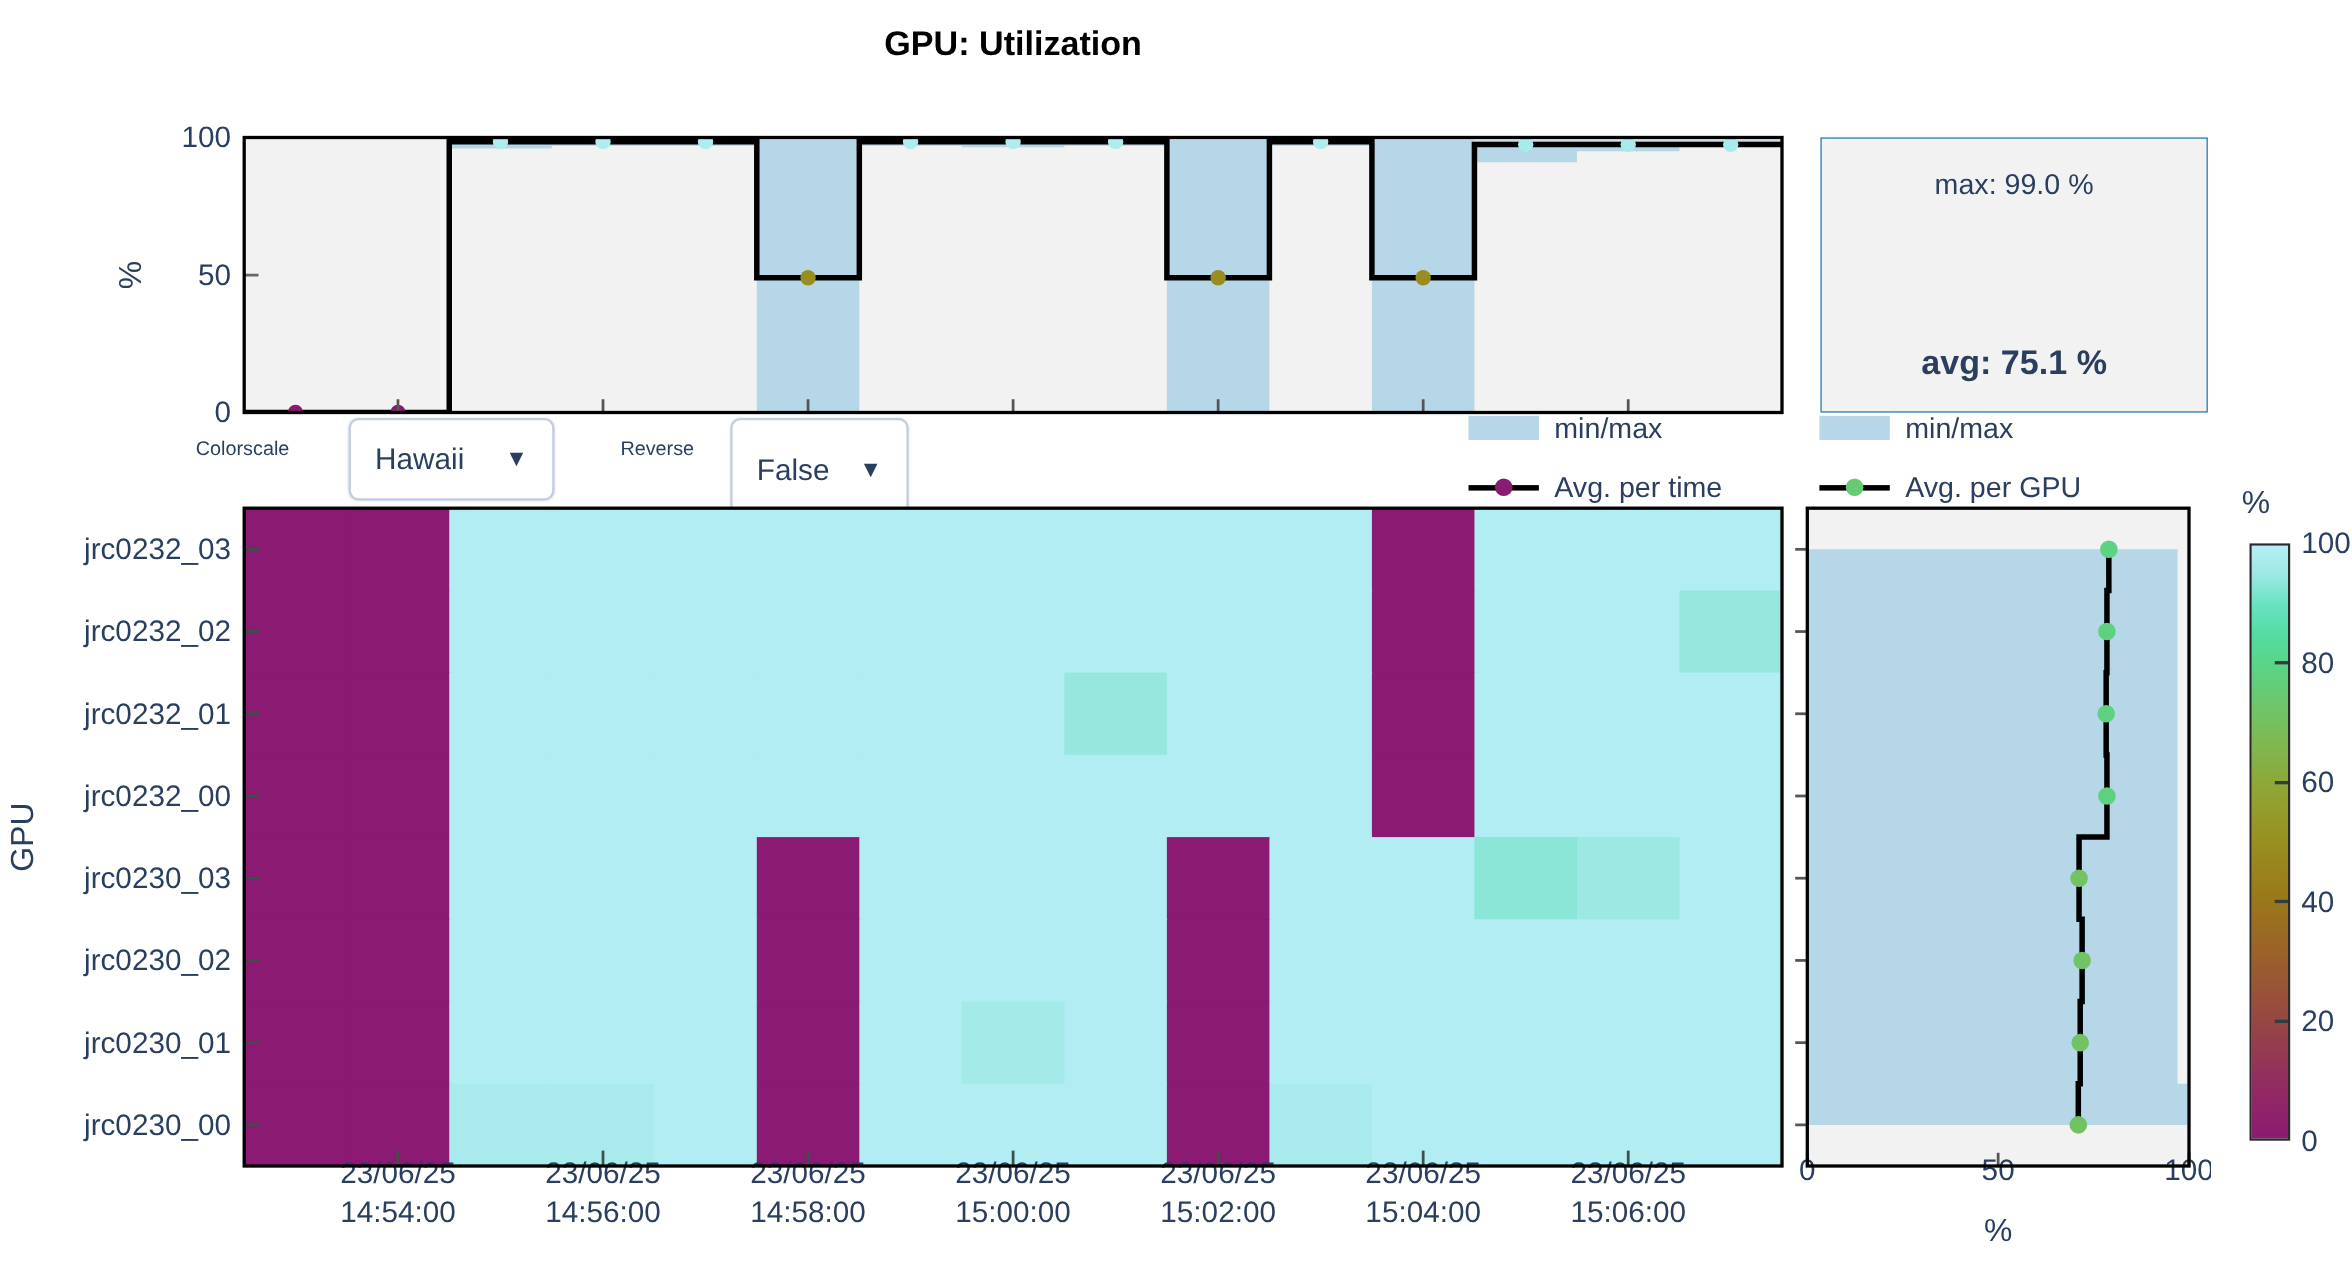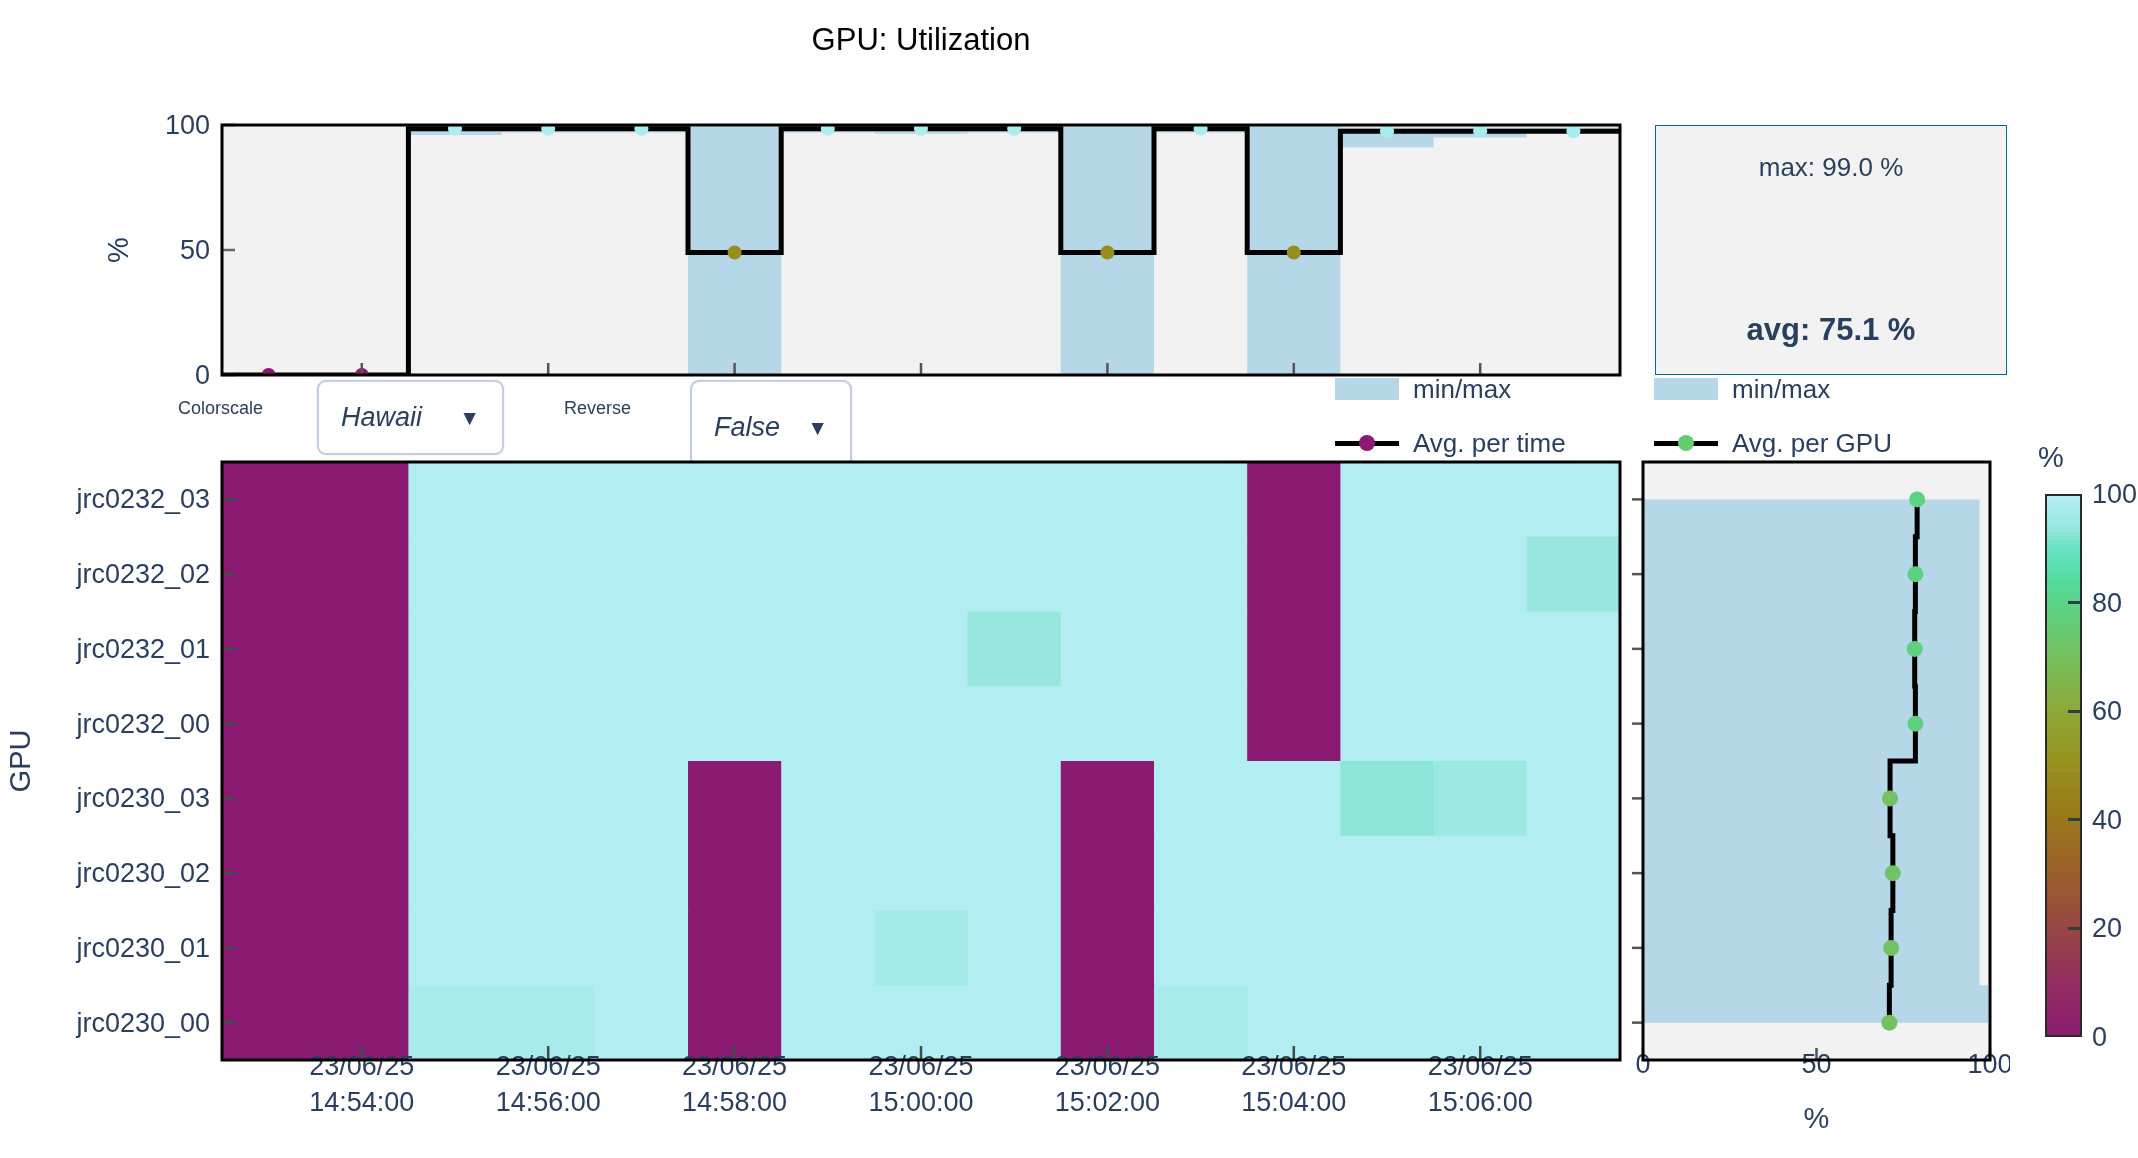--- a/index.html
+++ b/index.html
@@ -3,21 +3,21 @@
 <meta charset="utf-8">
 <style>
   html,body{margin:0;padding:0;background:#ffffff;}
   #page{
     position:relative;width:2138px;height:1158px;background:#ffffff;
     font-family:"Liberation Sans",sans-serif;color:#2a3f5f;overflow:hidden;
   }
   .abs{position:absolute;}
   #main-title{
     left:222px;top:22px;width:1398px;text-align:center;
-    font-size:31px;font-weight:normal;color:#000000;
+    font-size:31px;font-weight:bold;color:#000000;
   }
   #stats-box{
     left:1655px;top:125px;width:352px;height:250px;box-sizing:border-box;
     background:#f2f2f2;border:1px solid #0369a1;
     display:flex;flex-direction:column;justify-content:space-between;
     padding:26px 0;text-align:center;
   }
   #stats-box .stat{font-size:26px;color:#2a3f5f;}
   #stats-box .stat.big{font-size:31px;font-weight:bold;}
   .legend{display:flex;flex-direction:column;gap:28px;}
@@ -26,21 +26,21 @@
   .legend-line{position:relative;width:64px;height:22px;margin-right:14px;}
   .legend-line .ln{position:absolute;left:0;top:9px;width:64px;height:5px;background:#000;}
   .legend-line .dot{position:absolute;left:24px;top:3px;width:16px;height:16px;border-radius:50%;}
   .legend-label{font-size:26px;color:#2a3f5f;}
   .ctl-label{font-size:18px;color:#2a3f5f;}
   .dropdown{
     box-sizing:border-box;background:#ffffff;border:2px solid #c3cce0;border-radius:9px;
     display:flex;align-items:center;justify-content:space-between;
     padding:0 22px;cursor:pointer;box-shadow:0 0 2px rgba(150,160,190,.35);
   }
-  .dropdown .val{font-size:27px;color:#2a3f5f;font-style:italic;}
+  .dropdown .val{font-size:27px;color:#2a3f5f;}
   .dropdown .arrow{font-size:21px;color:#2a3f5f;margin-left:14px;}
   #colorbar{border:2px solid #2b2b2b;box-sizing:border-box;}
   .cb-tick{position:absolute;width:12px;height:3px;background:#2f3f3f;}
   .cb-label{position:absolute;left:2092px;width:80px;height:32px;line-height:32px;font-size:27px;color:#2a3f5f;}
   #cb-title{left:2038px;top:441px;font-size:29px;color:#2a3f5f;}
   svg text{font-family:"Liberation Sans",sans-serif;}
 </style>
 </head>
 <body>
 
@@ -120,21 +120,21 @@
     </div>
   </div>
 
   <div class="ctl-label abs" style="left:178px;top:398px">Colorscale</div>
   <div class="dropdown abs" style="left:317px;top:380px;width:187px;height:75px">
     <span class="val">Hawaii</span>
     <span class="arrow">▼</span>
   </div>
 
   <div class="ctl-label abs" style="left:564px;top:398px">Reverse</div>
-  <div class="dropdown abs" style="left:690px;top:380px;width:162px;height:95px">
+  <div class="dropdown abs" style="left:664px;top:380px;width:162px;height:95px">
     <span class="val">False</span>
     <span class="arrow">▼</span>
   </div>
 
   <svg id="heatmap" class="abs" style="left:0;top:450px" width="1640" height="708">
       <rect x="222" y="12" width="94" height="75.55" fill="rgb(139,26,114)"></rect>
       <rect x="315.2" y="12" width="94" height="75.55" fill="rgb(139,26,114)"></rect>
       <rect x="408.4" y="12" width="94" height="75.55" fill="rgb(177,237,242)"></rect>
       <rect x="501.6" y="12" width="94" height="75.55" fill="rgb(177,237,242)"></rect>
       <rect x="594.8" y="12" width="94" height="75.55" fill="rgb(177,237,242)"></rect>

